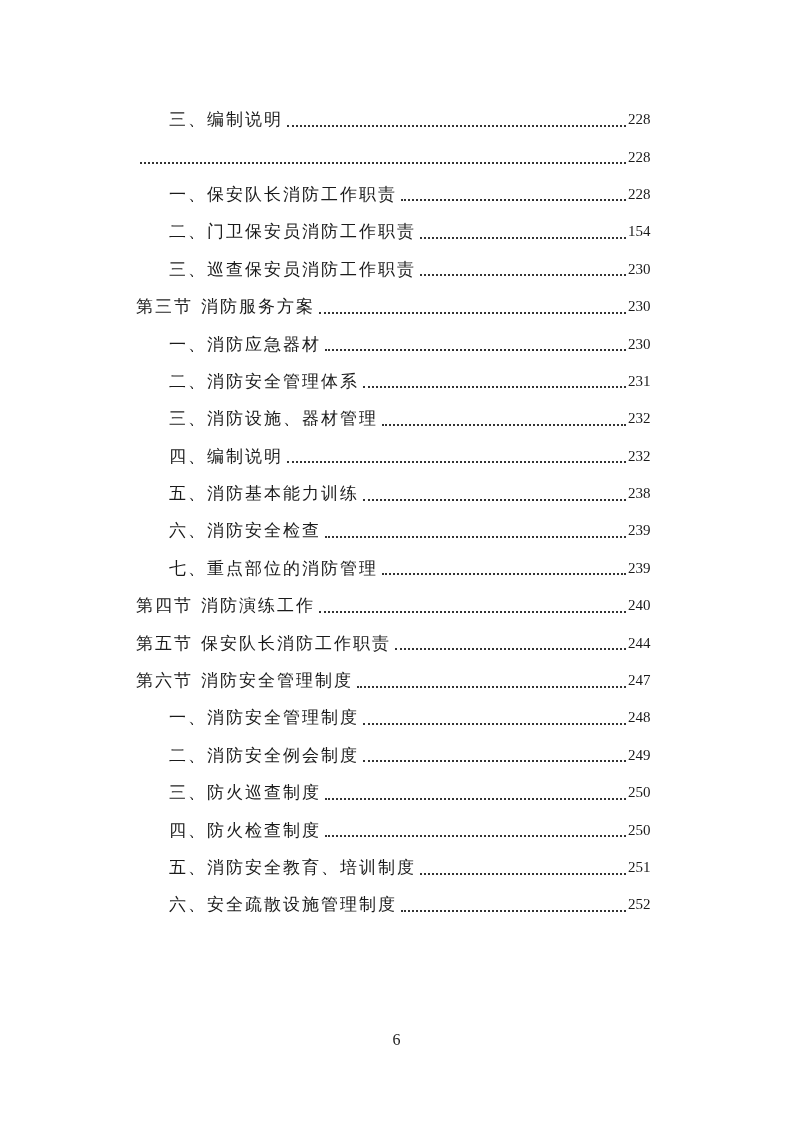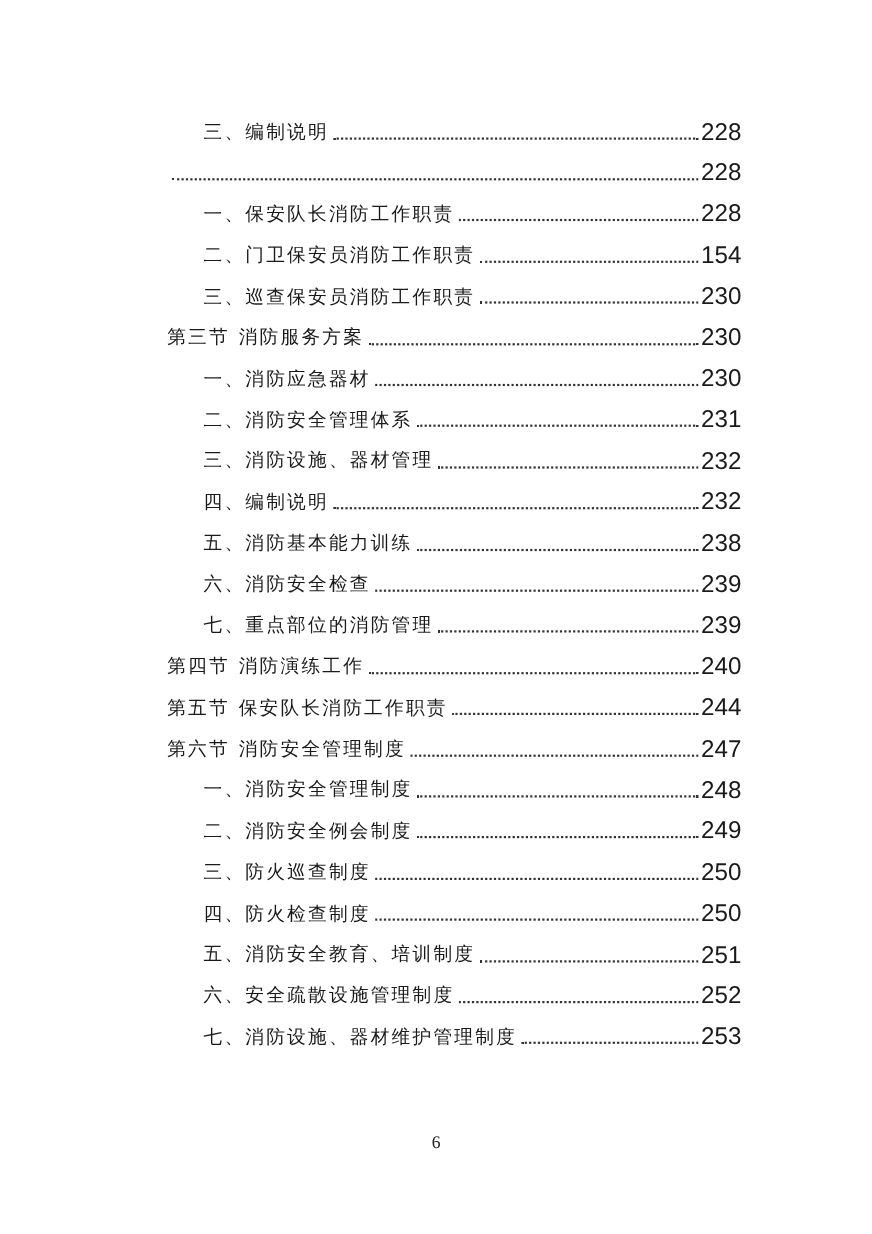--- a/index.html
+++ b/index.html
@@ -10,21 +10,21 @@
     body {
       width: 793px;
       height: 1122px;
       position: relative;
       overflow: hidden;
       font-family: "DejaVu Sans", "Liberation Sans", sans-serif;
       color: #1a1a1a;
     }
     .toc {
       position: absolute;
-      left: 152px;
+      left: 136px;
       top: 101px;
       width: 522px;
     }
     .toc-row {
       height: 37.4px;
       display: flex;
       align-items: center;
       font-size: 17px;
       white-space: nowrap;
     }
@@ -52,23 +52,23 @@
     .leader::after {
       content: "";
       position: absolute;
       left: 0;
       right: 0;
       bottom: 3px;
       border-bottom: 2px dotted #333;
     }
     .toc-page {
       flex: 0 0 auto;
-      font-family: Liberation Sans, sans-serif;
-      font-size: 22px;
-      text-align: center;
+      font-family: Liberation Serif, serif;
+      font-size: 15px;
+      text-align: left;
       min-width: 30px;
     }
     .page-number {
       position: absolute;
       left: 0;
       width: 793px;
       top: 1031px;
       text-align: center;
       font-family: "Liberation Serif", "DejaVu Serif", serif;
       font-size: 16px;
@@ -181,20 +181,15 @@
   <div class="toc-row level-2">
     <span class="toc-title"><span class="num">五、</span><span>消防安全教育、培训制度</span></span>
     <span class="leader"></span>
     <span class="toc-page">251</span>
   </div>
   <div class="toc-row level-2">
     <span class="toc-title"><span class="num">六、</span><span>安全疏散设施管理制度</span></span>
     <span class="leader"></span>
     <span class="toc-page">252</span>
   </div>
-  <div class="toc-row level-2">
-    <span class="toc-title"><span class="num">七、</span><span>消防设施、器材维护管理制度</span></span>
-    <span class="leader"></span>
-    <span class="toc-page">253</span>
-  </div>
 </div>
 
 <div class="page-number">6</div>
 
 </body></html>

